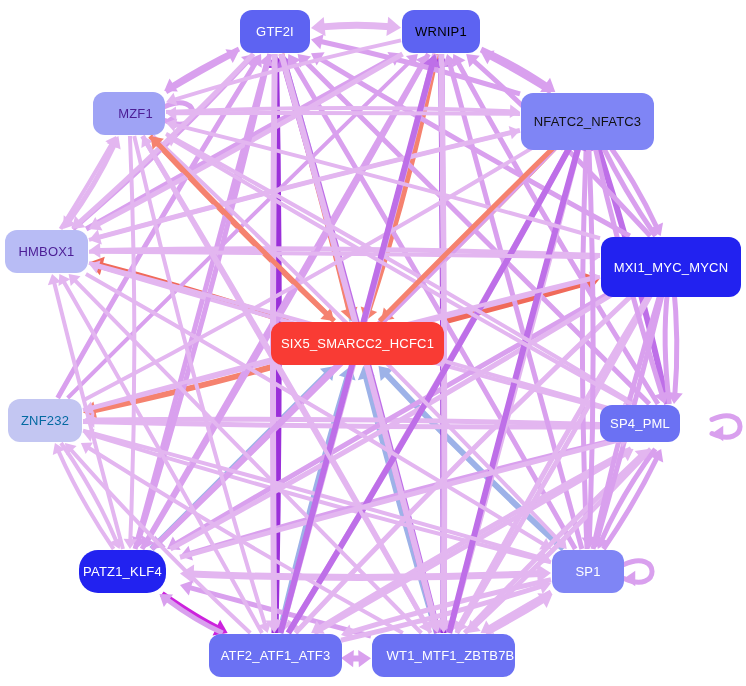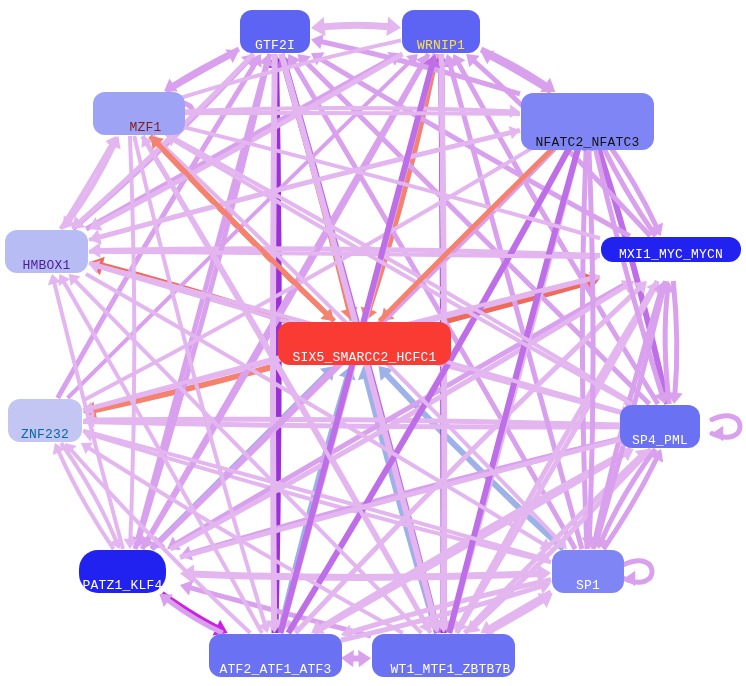--- a/index.html
+++ b/index.html
@@ -2,28 +2,27 @@
 <html><head>
 <meta charset="utf-8">
 <style>
   html,body{margin:0;padding:0;background:#ffffff;}
   body{font-family:"Liberation Sans","DejaVu Sans",sans-serif;}
   #canvas{position:relative;width:746px;height:686px;background:#ffffff;overflow:hidden;}
   #edge-layer{position:absolute;left:0;top:0;width:746px;height:686px;}
   .node{
     position:absolute;
     box-sizing:border-box;
-    display:flex;align-items:flex-end;justify-content:center;
+    display:flex;align-items:center;justify-content:center;
     border-radius:12px;
     white-space:nowrap;
     font-size:13px;
     letter-spacing:0.2px;
     z-index:5;
     user-select:none;
-    font-family:Liberation Mono, monospace;
   }
   .node-label{pointer-events:none;}
 </style>
 </head>
 <body>
 
 <div id="canvas">
   <svg id="edge-layer" viewBox="0 0 746 686" width="746" height="686" xmlns="http://www.w3.org/2000/svg">
       <path d="M 321.95 26.86 Q 356.00 23.50 390.05 26.70" stroke="#E3B6F0" stroke-width="7" fill="none" stroke-linecap="butt"></path>
       <polygon points="401.00,27.74 386.41,36.05 388.21,16.84" fill="#E3B6F0"></polygon>
@@ -266,42 +265,42 @@
       <path d="M 401.00 40.35 Q 281.87 66.70 173.65 99.83" stroke="#E3B6F0" stroke-width="4" fill="none" stroke-linecap="butt"></path>
       <polygon points="166.00,102.17 173.57,92.74 177.55,105.75" fill="#E3B6F0"></polygon>
       <path d="M 334.25 321.00 Q 240.98 230.76 156.70 142.51" stroke="#F5826F" stroke-width="5" fill="none" stroke-linecap="butt"></path>
       <polygon points="150.49,136.00 163.86,138.78 152.65,149.49" fill="#F5826F"></polygon>
       <path d="M 379.66 321.00 Q 471.37 227.87 558.01 143.29" stroke="#F5826F" stroke-width="5" fill="none" stroke-linecap="butt"></path>
       <polygon points="564.45,137.00 561.82,150.40 550.99,139.31" fill="#F5826F"></polygon>
     </svg>
 <div class="node" style="left: 240px; top: 10px; width: 70px; height: 43px; background: rgb(93, 99, 242); color: rgb(255, 255, 255);">
       <span class="node-label">GTF2I</span>
     </div>
-    <div class="node" style="left: 402px; top: 10px; width: 78px; height: 43px; background: rgb(93, 99, 242); color: #fde047;">
+    <div class="node" style="left: 402px; top: 10px; width: 78px; height: 43px; background: rgb(93, 99, 242); color: #000000;">
       <span class="node-label">WRNIP1</span>
     </div>
-    <div class="node" style="left: 93px; top: 92px; width: 92px; height: 43px; background: rgb(159, 163, 245); color: #7f1d1d; padding-left: 13px;">
+    <div class="node" style="left: 93px; top: 92px; width: 72px; height: 43px; background: rgb(159, 163, 245); color: #4c1d95; padding-left: 13px;">
       <span class="node-label">MZF1</span>
     </div>
     <div class="node" style="left: 521px; top: 93px; width: 133px; height: 57px; background: rgb(127, 133, 245); color: rgb(17, 17, 17);">
       <span class="node-label">NFATC2_NFATC3</span>
     </div>
     <div class="node" style="left: 5px; top: 230px; width: 83px; height: 43px; background: rgb(184, 188, 245); color: #4c1d95;">
       <span class="node-label">HMBOX1</span>
     </div>
-    <div class="node" style="left: 601px; top: 237px; width: 140px; height: 25px; background: rgb(34, 34, 240); color: rgb(255, 255, 255);">
+    <div class="node" style="left: 601px; top: 237px; width: 140px; height: 60px; background: rgb(34, 34, 240); color: rgb(255, 255, 255);">
       <span class="node-label">MXI1_MYC_MYCN</span>
     </div>
-    <div class="node" style="left: 271px; top: 322px; width: 173px; height: 43px; background: rgb(249, 59, 52); color: rgb(255, 255, 255); margin-left: 7px;">
+    <div class="node" style="left: 271px; top: 322px; width: 173px; height: 43px; background: rgb(249, 59, 52); color: rgb(255, 255, 255);">
       <span class="node-label">SIX5_SMARCC2_HCFC1</span>
     </div>
     <div class="node" style="left: 8px; top: 399px; width: 74px; height: 43px; background: rgb(195, 198, 242); color: #0369a1;">
       <span class="node-label">ZNF232</span>
     </div>
-    <div class="node" style="left: 620px; top: 405px; width: 80px; height: 43px; background: rgb(107, 113, 243); color: rgb(255, 255, 255);">
+    <div class="node" style="left: 600px; top: 405px; width: 80px; height: 37px; background: rgb(107, 113, 243); color: rgb(255, 255, 255);">
       <span class="node-label">SP4_PML</span>
     </div>
     <div class="node" style="left: 79px; top: 550px; width: 87px; height: 43px; background: rgb(34, 34, 240); color: rgb(255, 255, 255); border-radius: 19px;">
       <span class="node-label">PATZ1_KLF4</span>
     </div>
     <div class="node" style="left: 552px; top: 550px; width: 72px; height: 43px; background: rgb(127, 133, 245); color: rgb(255, 255, 255);">
       <span class="node-label">SP1</span>
     </div>
     <div class="node" style="left: 209px; top: 634px; width: 133px; height: 43px; background: rgb(107, 113, 243); color: rgb(255, 255, 255);">
       <span class="node-label">ATF2_ATF1_ATF3</span>

